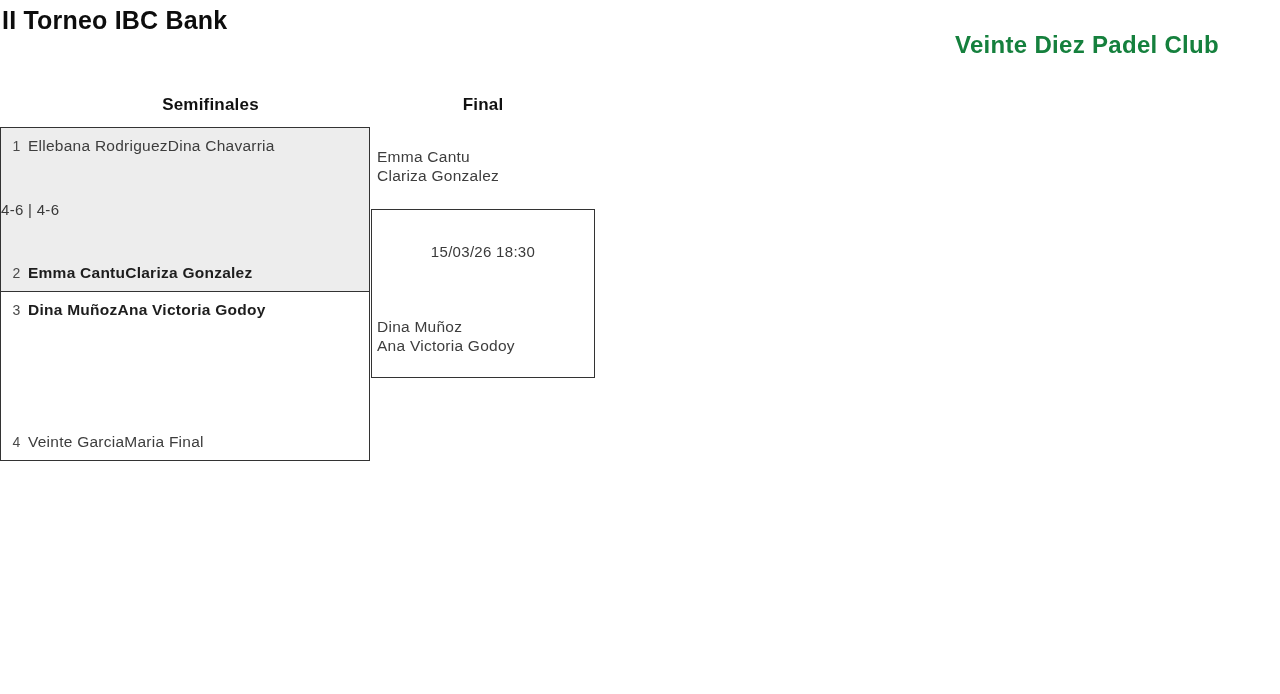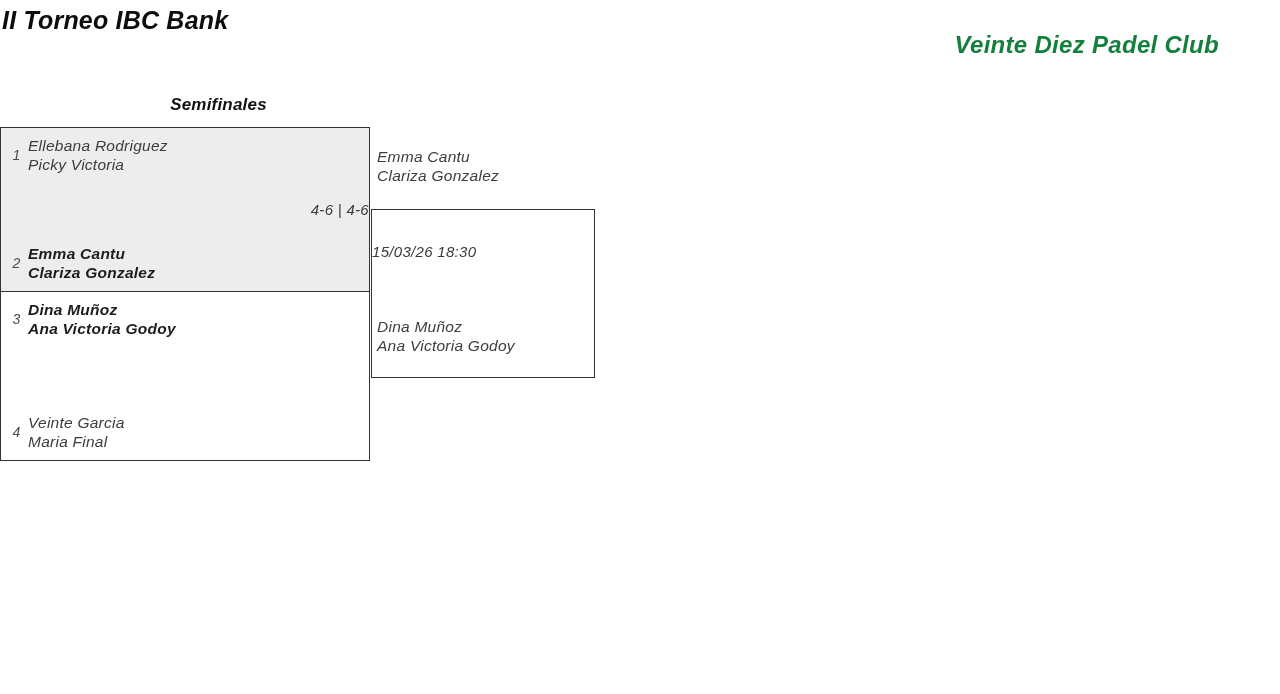--- a/index.html
+++ b/index.html
@@ -2,109 +2,110 @@
 <html><head>
 <meta charset="utf-8">
 <style>
   * { margin: 0; padding: 0; box-sizing: border-box; }
   html, body {
     width: 1280px; height: 694px;
     background: #ffffff;
     overflow: hidden;
     font-family: "Liberation Sans", "DejaVu Sans", sans-serif;
   }
-  .page { position: relative; width: 1221px; height: 694px; background: #ffffff; font-style: italic; }
+  .page { position: relative; width: 1221px; height: 694px; background: #ffffff; }
 
   
   .page-title {
     position: absolute; left: 2px; top: 4px;
     font-size: 25px; font-weight: 700; color: #0d0d0d;
     line-height: 33px; letter-spacing: 0.2px;
   }
   .club-name {
     position: absolute; right: 2px; top: 15px;
     font-size: 24px; font-weight: 700; color: #15803d;
     letter-spacing: 0.3px; white-space: nowrap; margin-top: 16px;
   }
 
   
   .round-header {
     position: absolute; top: 95px; height: 22px;
     text-align: center; font-size: 17px; font-weight: 700;
     color: #111111; letter-spacing: 0.2px;
   }
-  .round-header.semis { left: 16px; width: 370px; padding-left: 35px; }
+  .round-header.semis { left: 8px; width: 370px; padding-left: 35px; }
   .round-header.final { left: 371px; width: 224px; }
 
   
   .match {
     position: absolute; left: 0; width: 370px;
     border: 1px solid #333333;
     display: flex; flex-direction: column; justify-content: space-between;
     padding: 8px 0 9px 0;
   }
   .match.sf1 { top: 127px; height: 165px; background: #ededed; }
   .match.sf2 { top: 291px; height: 170px; background: #ffffff; }
 
   .team { display: flex; }
   .seed {
     width: 15px; margin-left: 8px; align-self: center;
     text-align: center; font-size: 14px; color: #4a4a4a;
     letter-spacing: 0.2px;
   }
   .players {
-    margin-left: 4px; display: flex; flex-direction: column;
+    margin-left: 4px; display: flex; flex-direction: row;
     font-size: 15.5px; line-height: 19px; color: #3d3d3d;
     letter-spacing: 0.25px;
   }
   .team.winner .players { font-weight: 700; color: #1d1d1d; }
 
   .score {
-    text-align: right; font-size: 15px; color: #3a3a3a;
+    text-align: left; font-size: 15px; color: #3a3a3a;
     letter-spacing: 0.3px;
   }
 
   
   .final-team {
     position: absolute; left: 377px;
     font-size: 15.5px; line-height: 19px; color: #3d3d3d;
     letter-spacing: 0.25px;
   }
   .final-team div { white-space: nowrap; }
   .final-team.top { top: 147px; }
   .final-team.bottom { top: 317px; }
 
   .final-box {
     position: absolute; left: 371px; top: 209px;
     width: 224px; height: 169px;
     border: 1px solid #333333; background: transparent;
   }
   .final-date {
-    margin-top: 33px; 
+    margin-top: 33px; text-align: center;
     font-size: 15px; color: #3a3a3a; letter-spacing: 0.3px;
   }
 </style>
 </head>
 <body>
 
 <div class="page">
 
   <div class="page-title">
     <div>II Torneo IBC Bank</div>
   </div>
   <div class="club-name">Veinte Diez Padel Club</div>
 
   <div class="round-header semis">Semifinales</div>
+  <div class="round-header final">Final</div>
 
   <div class="match sf1">
     <div class="team">
       <span class="seed">1</span>
       <span class="players">
         <span>Ellebana Rodriguez</span>
-        <span>Picky Victoria</span>
+        <span>Dina Chavarria</span>
       </span>
     </div>
     <div class="score">4-6 | 4-6</div>
     <div class="team winner">
       <span class="seed">2</span>
       <span class="players">
         <span>Emma Cantu</span>
         <span>Clariza Gonzalez</span>
       </span>
     </div>

